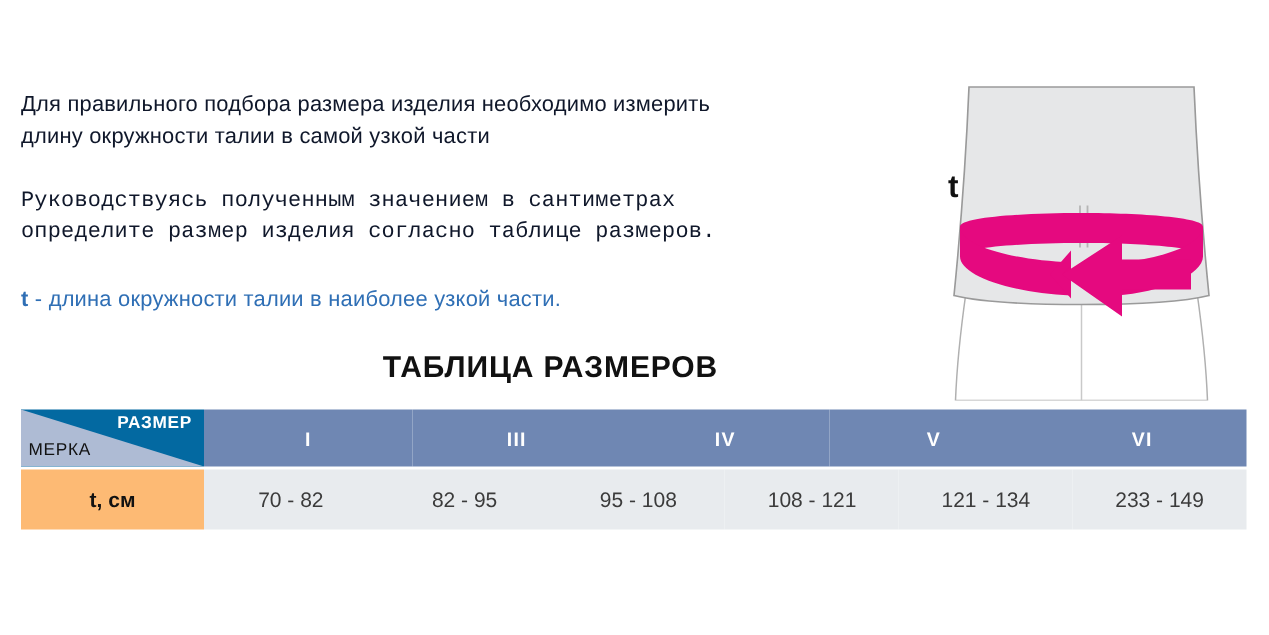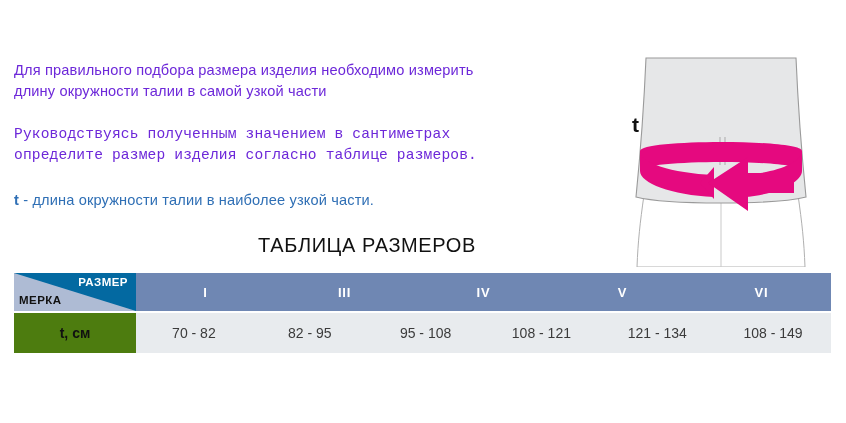--- a/index.html
+++ b/index.html
@@ -18,21 +18,21 @@
   
   #text-block {
     position: absolute;
     left: 14px;
     top: 60px;
     width: 500px;
   }
   .para {
     font-size: 14.6px;
     line-height: 21px;
-    color: #6d28d9;
+    color: #0f172a;
     margin: 0 0 22px 0;
     letter-spacing: 0.01em;
   }
   .para.second { margin-bottom: 24px; font-family: Liberation Mono, monospace; }
   .para.legend {
     color: #2f6fb5;
     margin-bottom: 0;
   }
   .para.legend .tvar {
     font-weight: bold;
@@ -59,21 +59,21 @@
   }
 
   
   #table-title {
     position: absolute;
     left: 0;
     top: 234px;
     width: 734px;
     text-align: center;
     font-size: 20px;
-    font-weight: normal;
+    font-weight: bold;
     color: #111111;
     letter-spacing: 0.03em;
   }
 
   
   #size-table {
     position: absolute;
     left: 14px;
     top: 273px;
     width: 817px;
@@ -104,41 +104,41 @@
     font-size: 11.5px;
     font-weight: bold;
     color: #ffffff;
     letter-spacing: 0.04em;
   }
   .corner-cell .merka {
     position: absolute;
     left: 5px;
     bottom: 5px;
     font-size: 11.5px;
-    font-weight: bold;
+    font-weight: normal;
     color: #111111;
     letter-spacing: 0.04em;
   }
 
   .hcell {
     flex: 1 1 0;
     background: #6f87b3;
     color: #ffffff;
     font-size: 13px;
     font-weight: bold;
     display: flex;
     align-items: center;
     justify-content: center;
     letter-spacing: 0.06em;
   }
 
   .label-cell {
     width: 122px;
     flex: 0 0 122px;
-    background: #4d7c0f;
+    background: #fdba74;
     color: #111111;
     font-size: 14px;
     font-weight: bold;
     display: flex;
     align-items: center;
     justify-content: center;
   }
   .vcell {
     flex: 1 1 0;
     background: #e8ebee;
@@ -199,16 +199,16 @@
     <div class="hcell">VI</div>
   </div>
 
   <div class="trow body-row">
     <div class="label-cell">t, см</div>
     <div class="vcell">70 - 82</div>
     <div class="vcell">82 - 95</div>
     <div class="vcell">95 - 108</div>
     <div class="vcell">108 - 121</div>
     <div class="vcell">121 - 134</div>
-    <div class="vcell">108 - 149</div>
+    <div class="vcell">233 - 149</div>
   </div>
 
 </div>
 
 </body></html>

